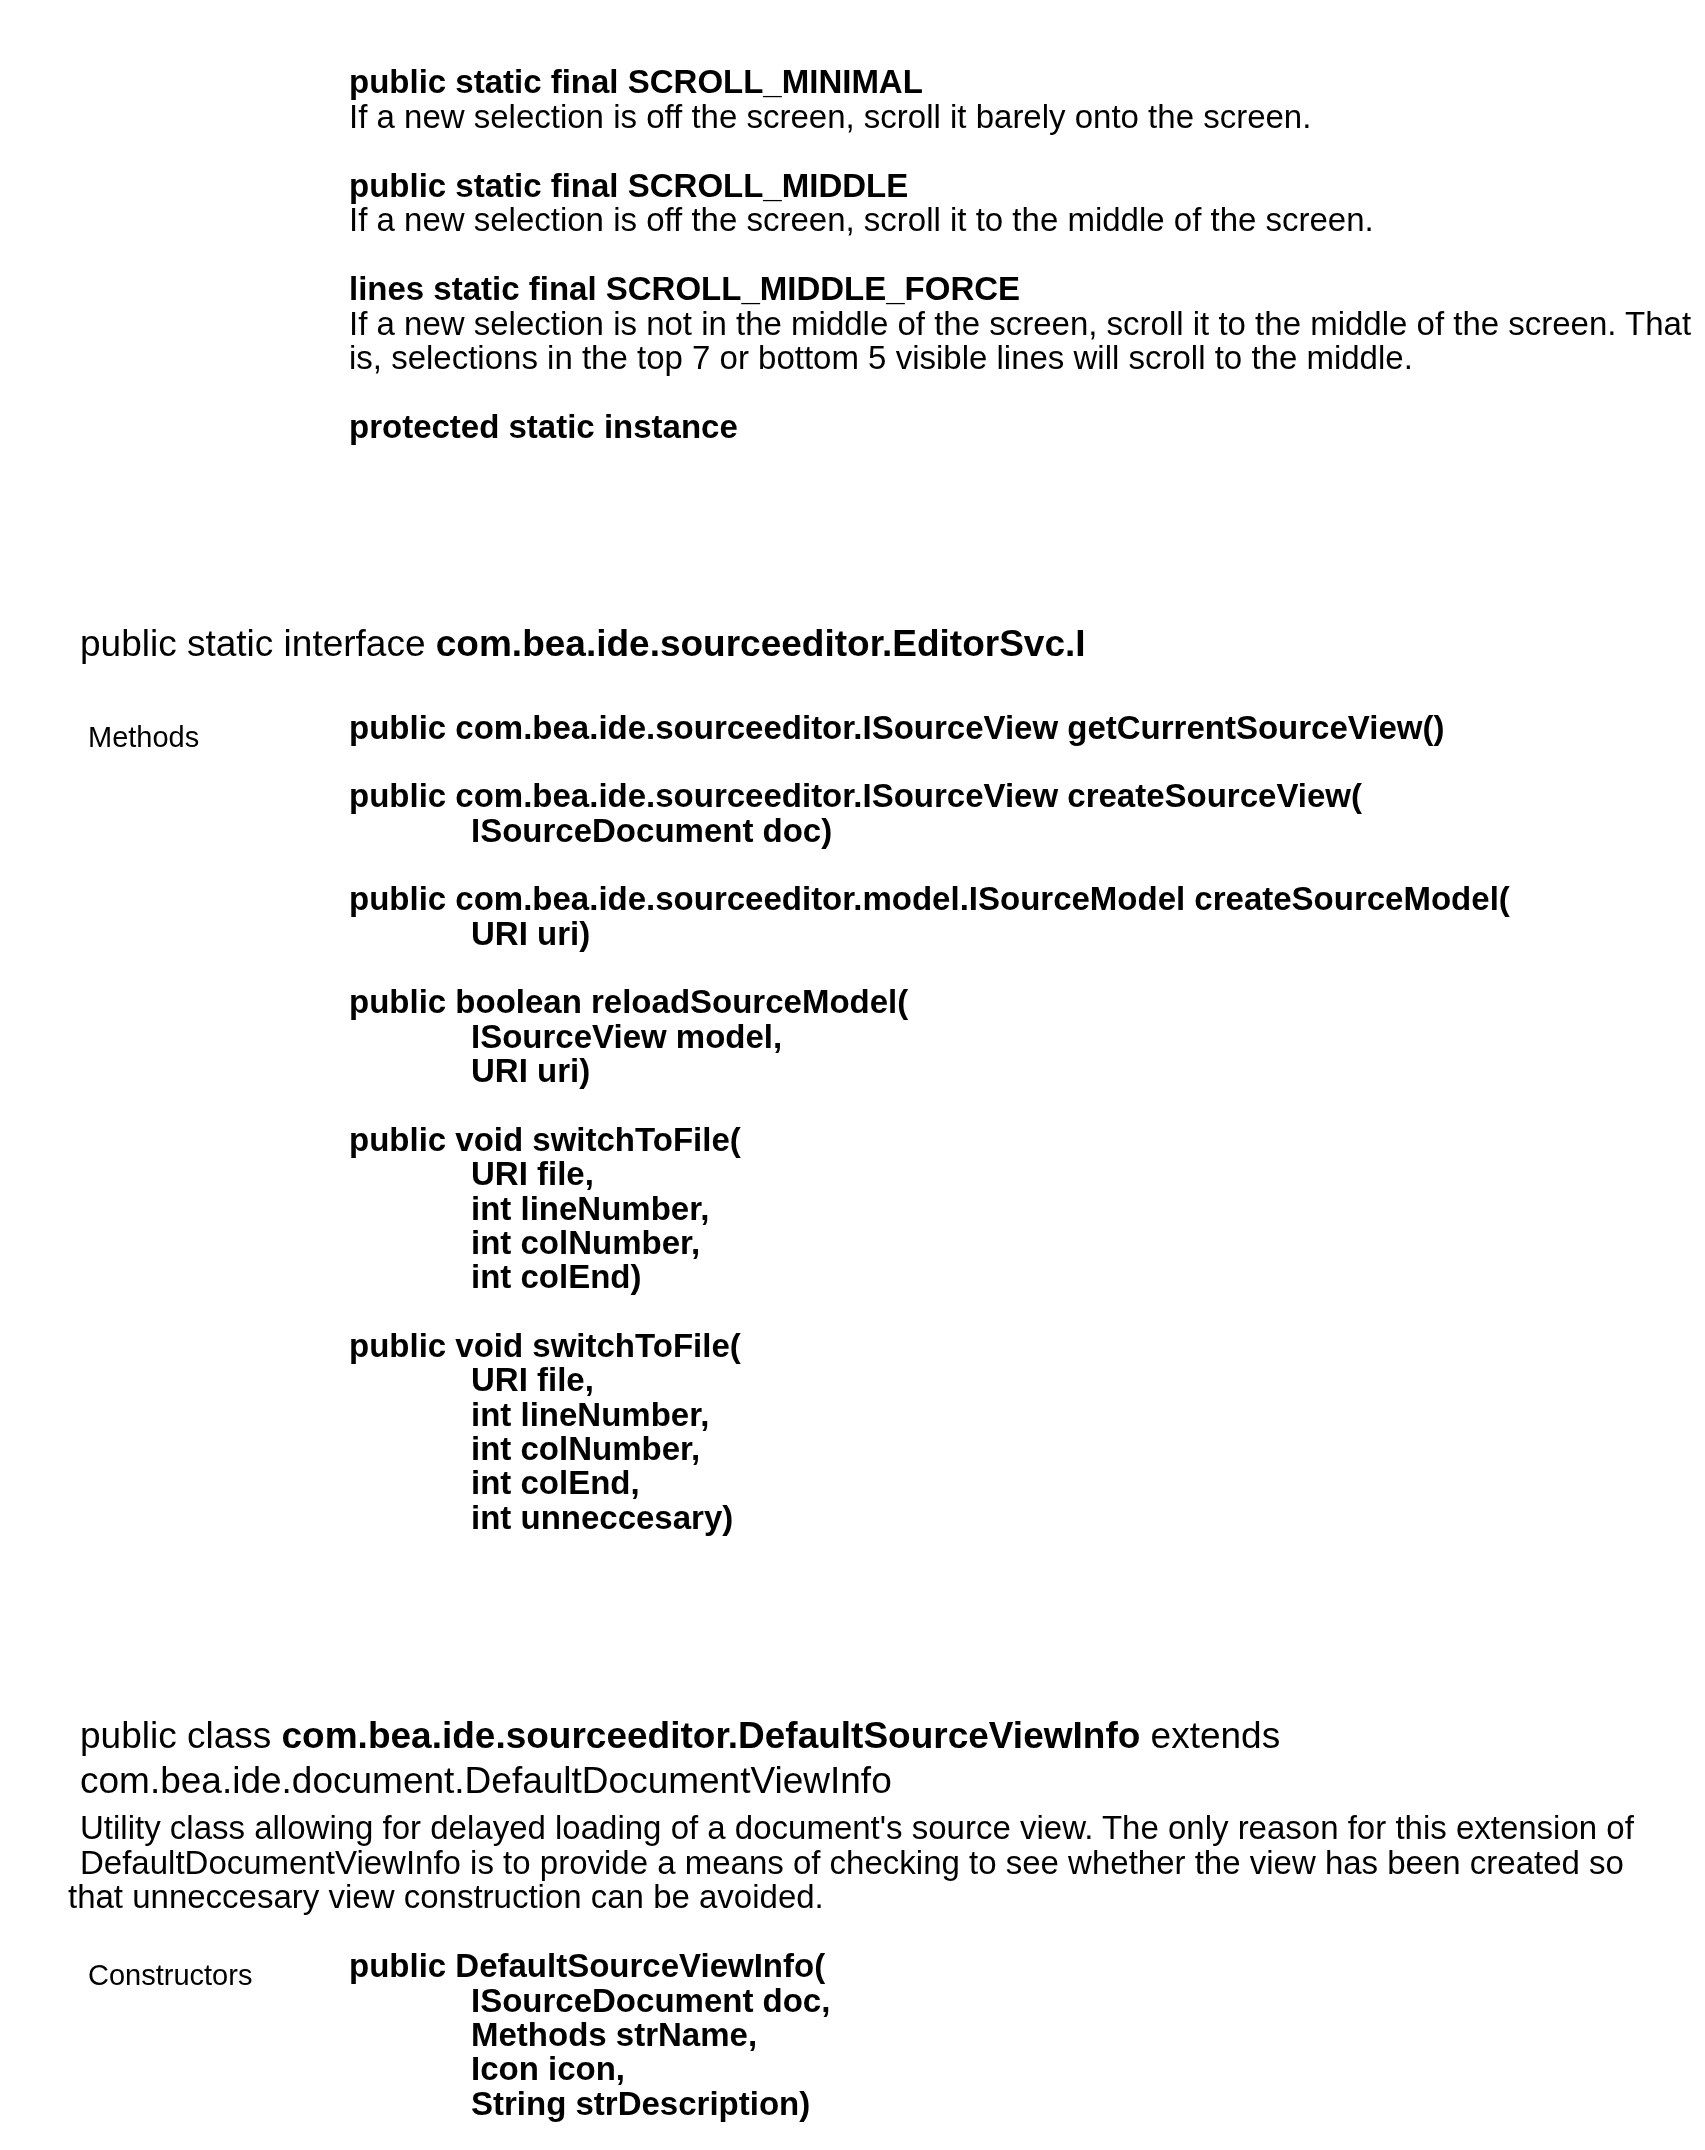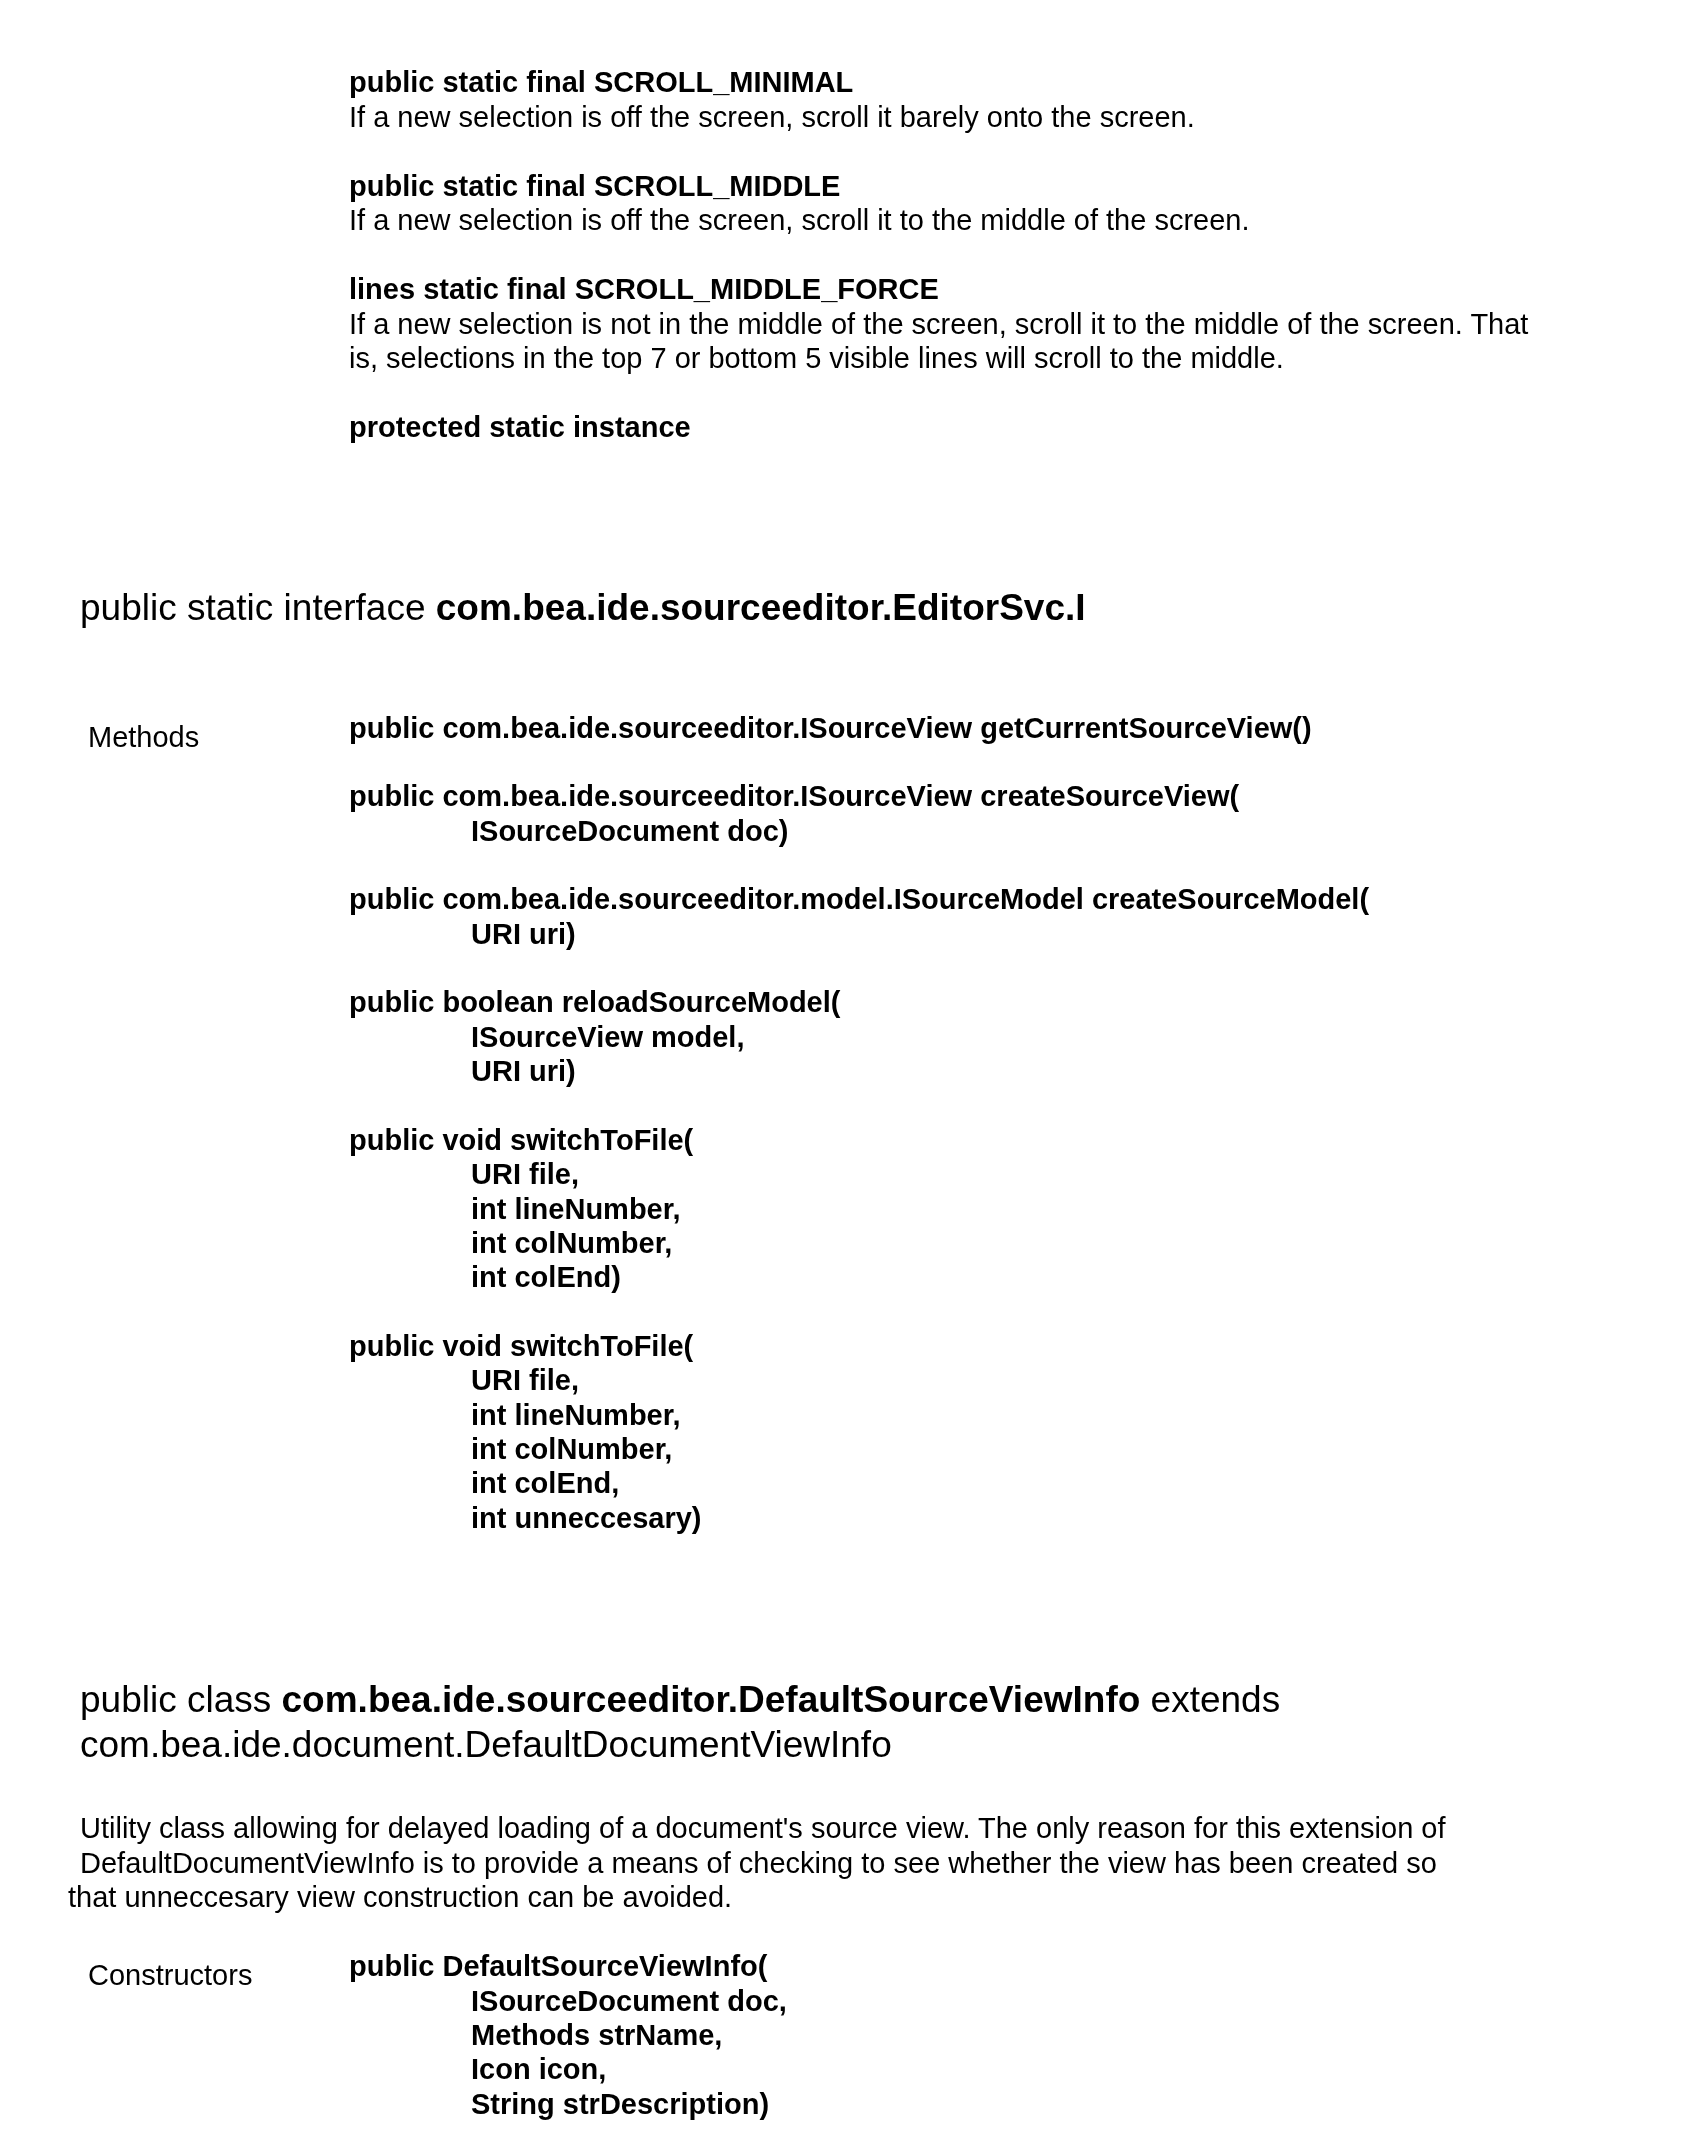--- a/index.html
+++ b/index.html
@@ -1,21 +1,21 @@
 <!DOCTYPE html>
 <html style="font-size:12.8px"><head>
 <meta charset="utf-8">
 <style>
   html, body { margin:0; padding:0; background:#ffffff; }
   body { width:1706px; height:2151px; position:relative; overflow:hidden; color:#000;
          font-family:"Liberation Sans", sans-serif; }
   .abs { position:absolute; white-space:nowrap; }
-  .t { font-size:29px; line-height:34px; }
+  .t { font-size:33px; line-height:34px; }
   .b { font-weight:bold; }
-  .h { font-size:37px; line-height:45px; }
+  .h { font-size:37px; line-height:45px;margin-top:36px; }
   .label { left:88px; font-size:29px; line-height:34px;margin-top:9px; }
   .blk { left:349px; }
   .param { left:471px; }
 </style>
 </head>
 <body>
 
 <div class="abs t b blk" style="top:65px">public static final SCROLL_MINIMAL</div>
 <div class="abs t blk" style="top:100px">If a new selection is off the screen, scroll it barely onto the screen.</div>
 

